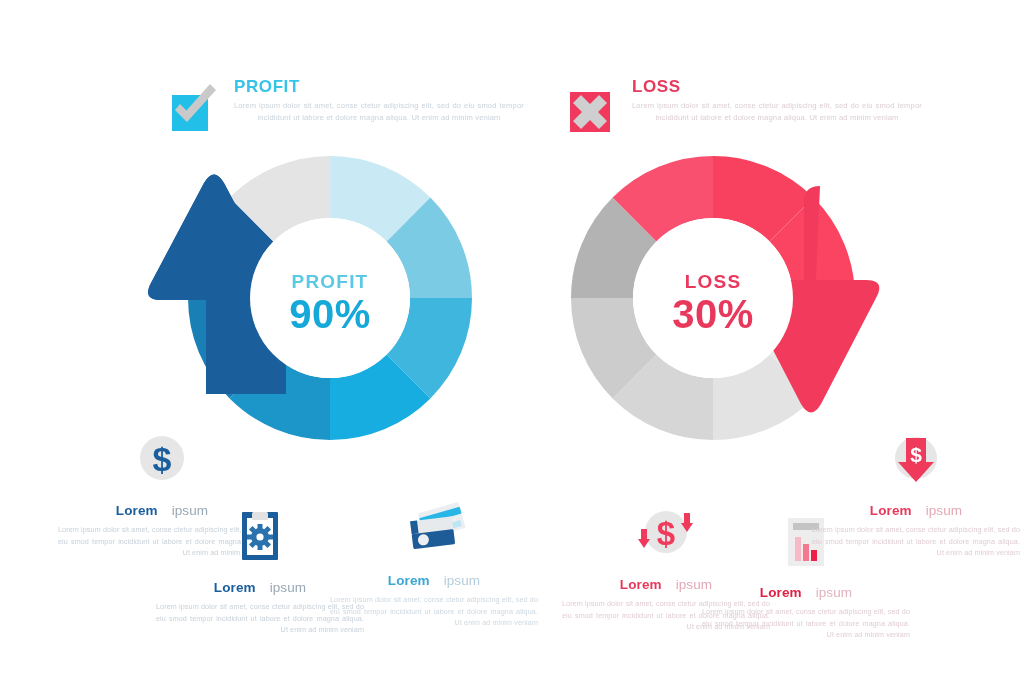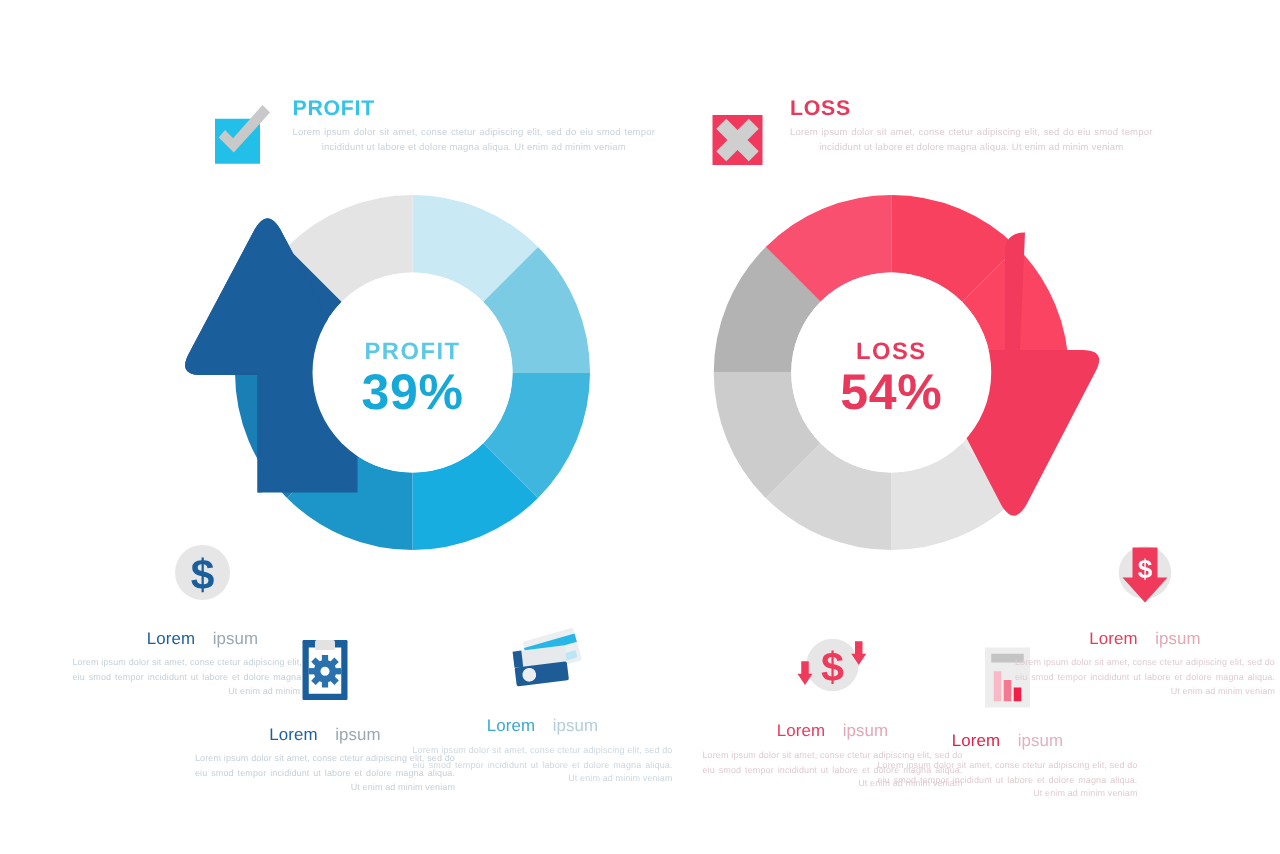--- a/index.html
+++ b/index.html
@@ -93,21 +93,21 @@
     height: 64px;
     margin: 0 auto 8px auto;
     position: relative;
   }
   .cap-title {
     font-size: 13.5px;
     margin: 0 0 5px 0;
     line-height: 1.1;
     letter-spacing: 0.1px;
   }
-  .cap-title .b { font-weight: normal; }
+  .cap-title .b { font-weight: bold; }
   .cap-title .l { font-weight: normal; padding-left: 14px; }
   .cap-body {
     font-size: 7.2px;
     line-height: 1.62;
     letter-spacing: 0.1px;
     margin: 0;
     text-align: justify;
     text-align-last: right;
   }
   
@@ -195,21 +195,21 @@
                  Z" fill="#1b5e9c"></path>
         <rect x="86" y="150" width="80" height="112" fill="#1b5e9c"></rect>
         <path d="M86,168 L41,168 Q22,168 31,151 L84,51 Q94,34 104,51 L157,151 Q166,168 147,168 Z" fill="#1b5e9c"></path>
       </g>
 
       <circle cx="210" cy="166" r="80" fill="#ffffff"></circle>
     </svg>
 
     <div class="center-lbl" style="left:135px; top:140px;">
       <div class="center-kicker profit-kicker">PROFIT</div>
-      <div class="center-value profit-value">39%</div>
+      <div class="center-value profit-value">90%</div>
     </div>
   </div>
 
   <div class="donut-wrap" style="left:528px; top:118px; width:400px; height:340px;">
     <svg width="400" height="340" viewBox="0 0 400 340">
       <g transform="translate(185,166)">
 
         <path d="M0,-142 A142,142 0 0,1 100.4,-100.4 L56.6,-56.6 A80,80 0 0,0 0,-80 Z" fill="#f8405f"></path>
 
         <path d="M100.4,-100.4 A142,142 0 0,1 142,0 L80,0 A80,80 0 0,0 56.6,-56.6 Z" fill="#fb4462"></path>
@@ -240,21 +240,21 @@
                  Q276,54 292,54
                  Z" fill="#f23a5c"></path>
         <rect x="212" y="148" width="84" height="10" fill="#f23a5c"></rect>
       </g>
 
       <circle cx="185" cy="166" r="80" fill="#ffffff"></circle>
     </svg>
 
     <div class="center-lbl" style="left:110px; top:140px;">
       <div class="center-kicker loss-kicker">LOSS</div>
-      <div class="center-value loss-value">54%</div>
+      <div class="center-value loss-value">30%</div>
     </div>
   </div>
 
   <div class="cap cap-blue-dark" style="left:58px; top:418px;">
     <div class="cap-icon">
       <svg width="64" height="64" viewBox="0 0 64 64">
         <circle cx="32" cy="26" r="22" fill="#e6e6e6"></circle>
         <text x="32" y="39" text-anchor="middle" font-family="Liberation Sans, sans-serif" font-size="34" font-weight="bold" fill="#1b5e9c">$</text>
       </svg>
     </div>

